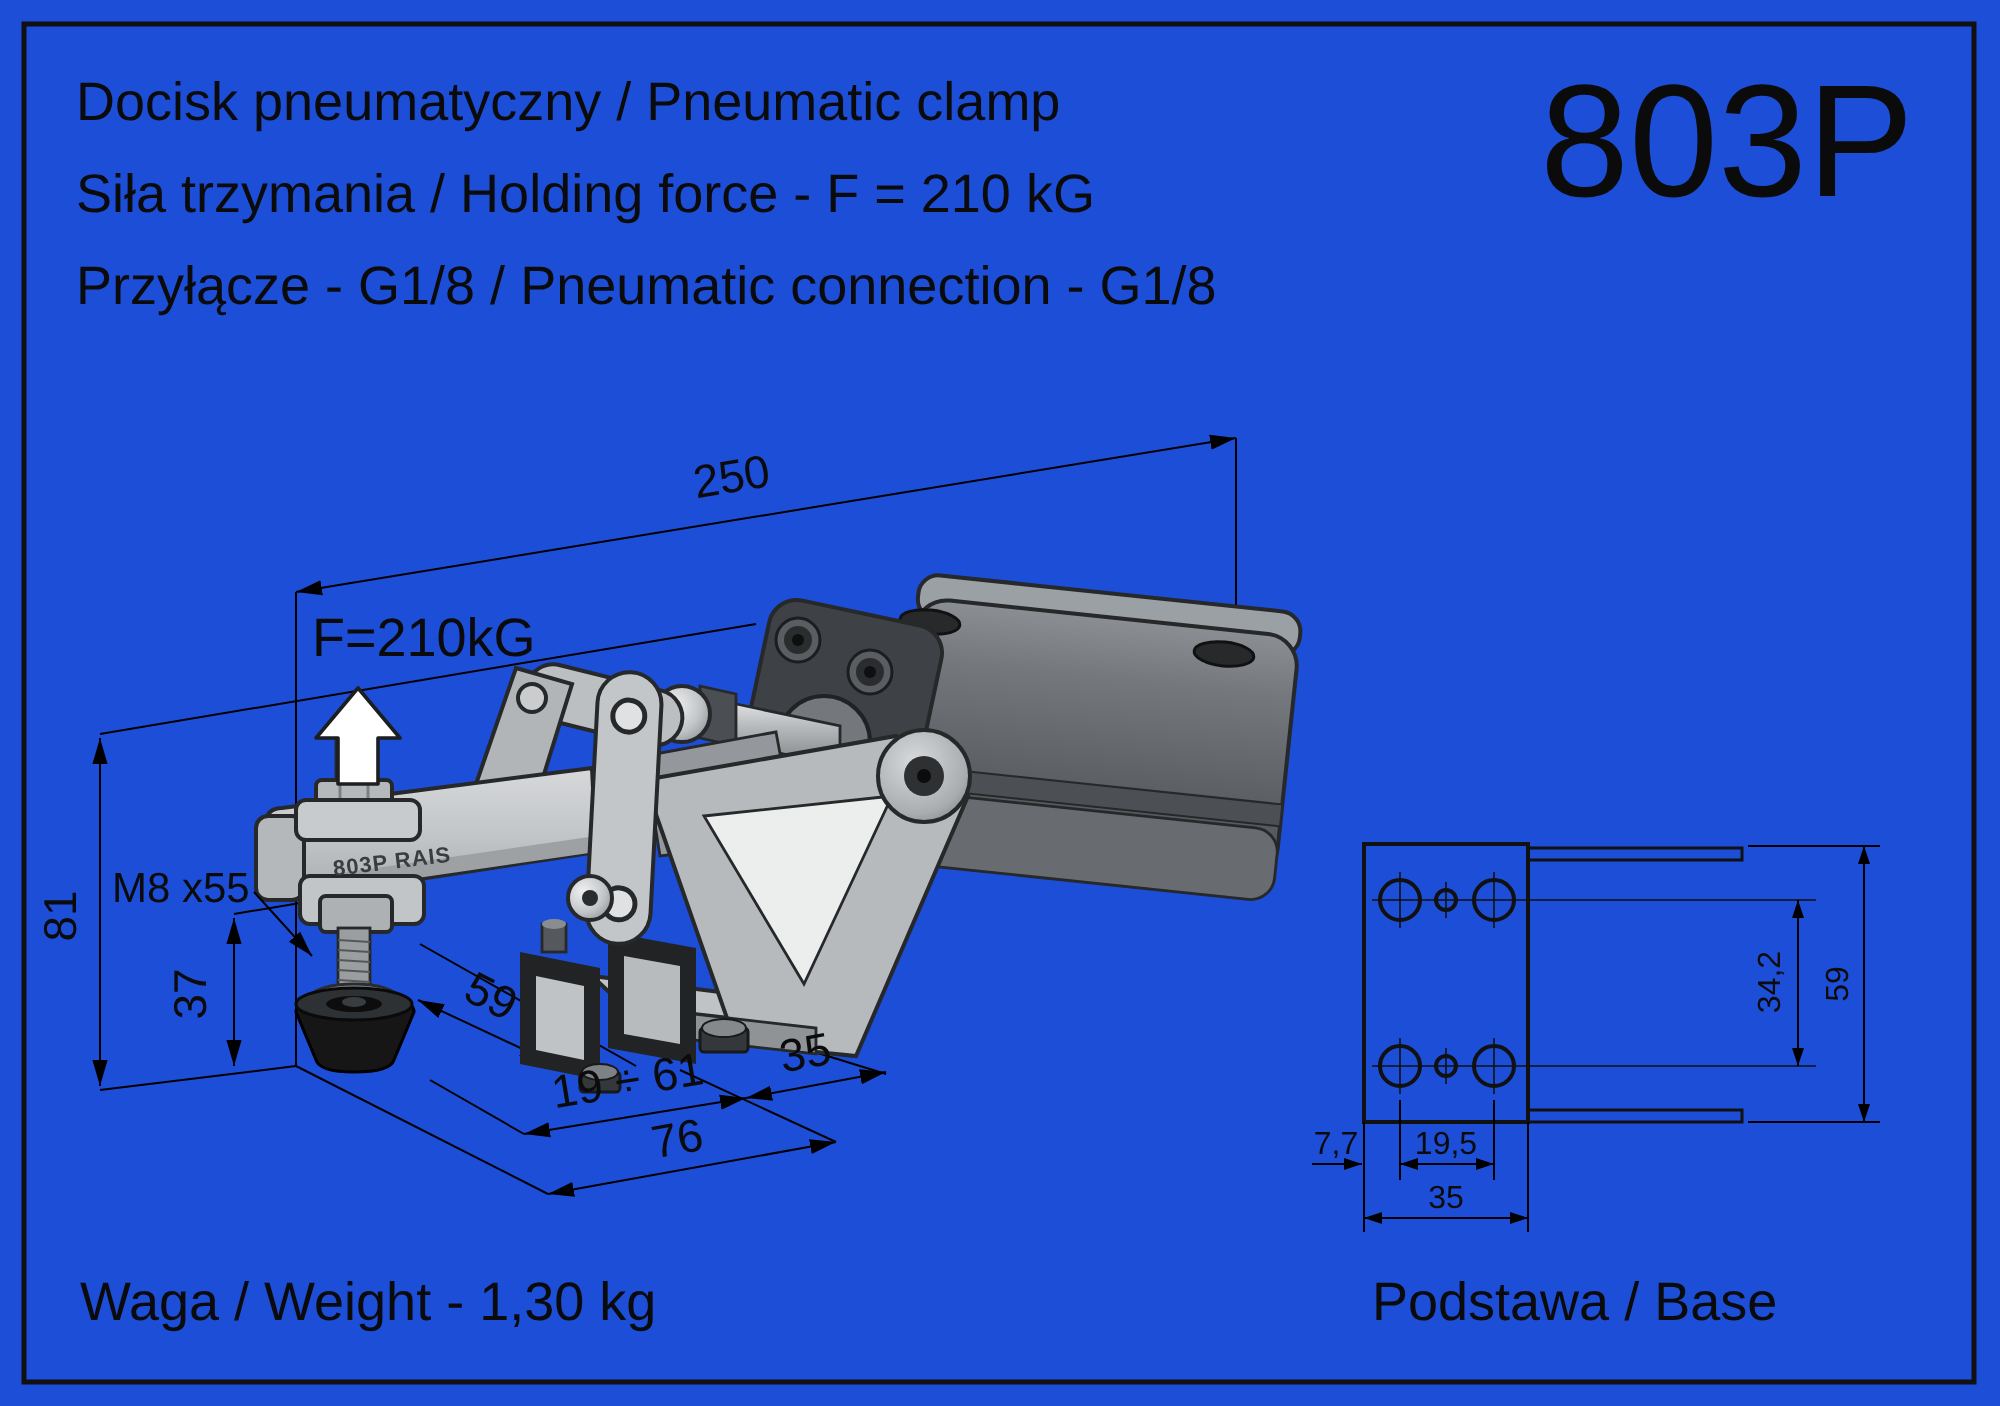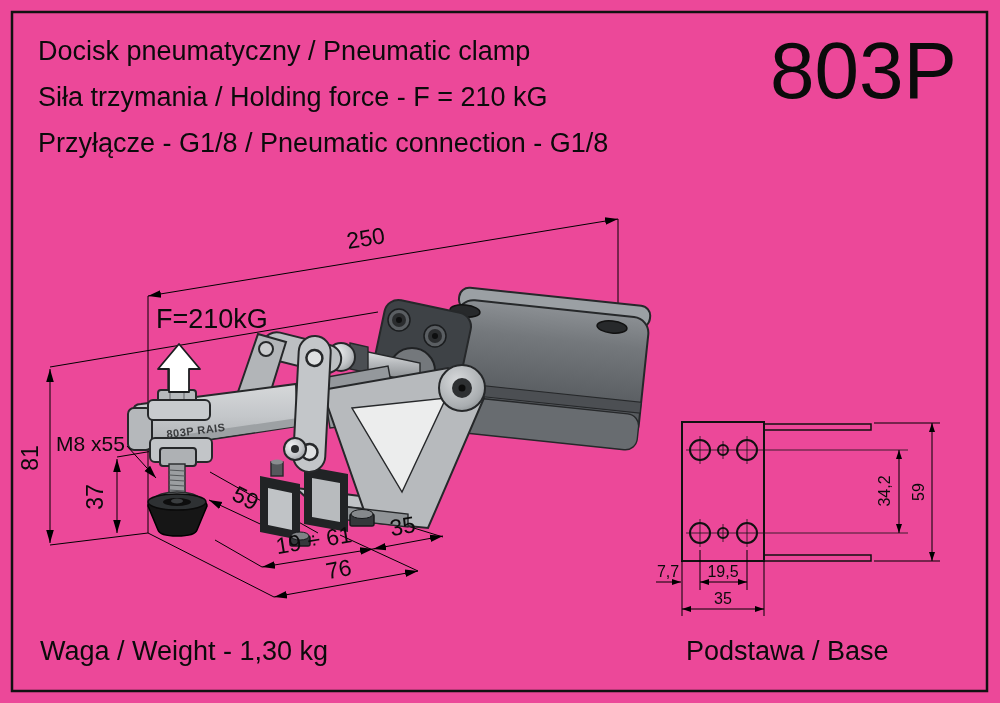--- a/index.html
+++ b/index.html
@@ -1,16 +1,16 @@
 <!DOCTYPE html>
 <html><head>
 <meta charset="utf-8">
 <style>
   html,body{margin:0;padding:0;background:#ffffff;}
-  .page{position:relative;width:1000px;height:703px;background:#ec4899;overflow:hidden;
+  .page{position:relative;width:1000px;height:703px;background:#1d4ed8;overflow:hidden;
         font-family:"Liberation Sans",sans-serif;}
   svg{position:absolute;left:0;top:0;}
   text{font-family:"Liberation Sans",sans-serif;fill:#0b0b0b;}
   .hdr{font-size:27px;}
   .title{font-size:80px;}
   .ftr{font-size:27px;}
   .dimtx{font-size:23px;}
   .dimtx-s{font-size:16px;}
   .forcetx{font-size:27px;}
   .m8tx{font-size:21px;}

